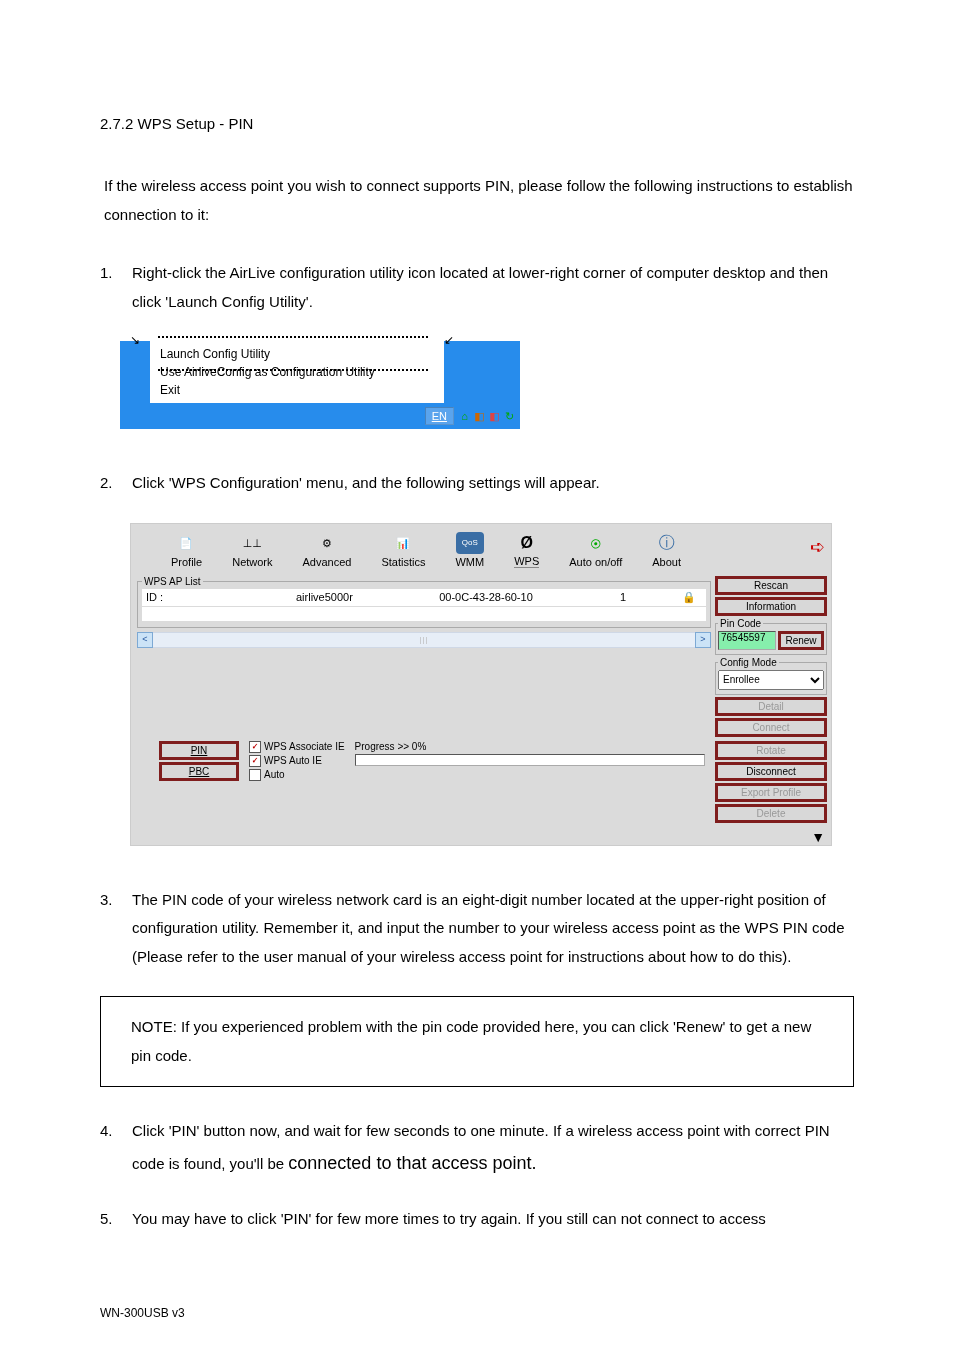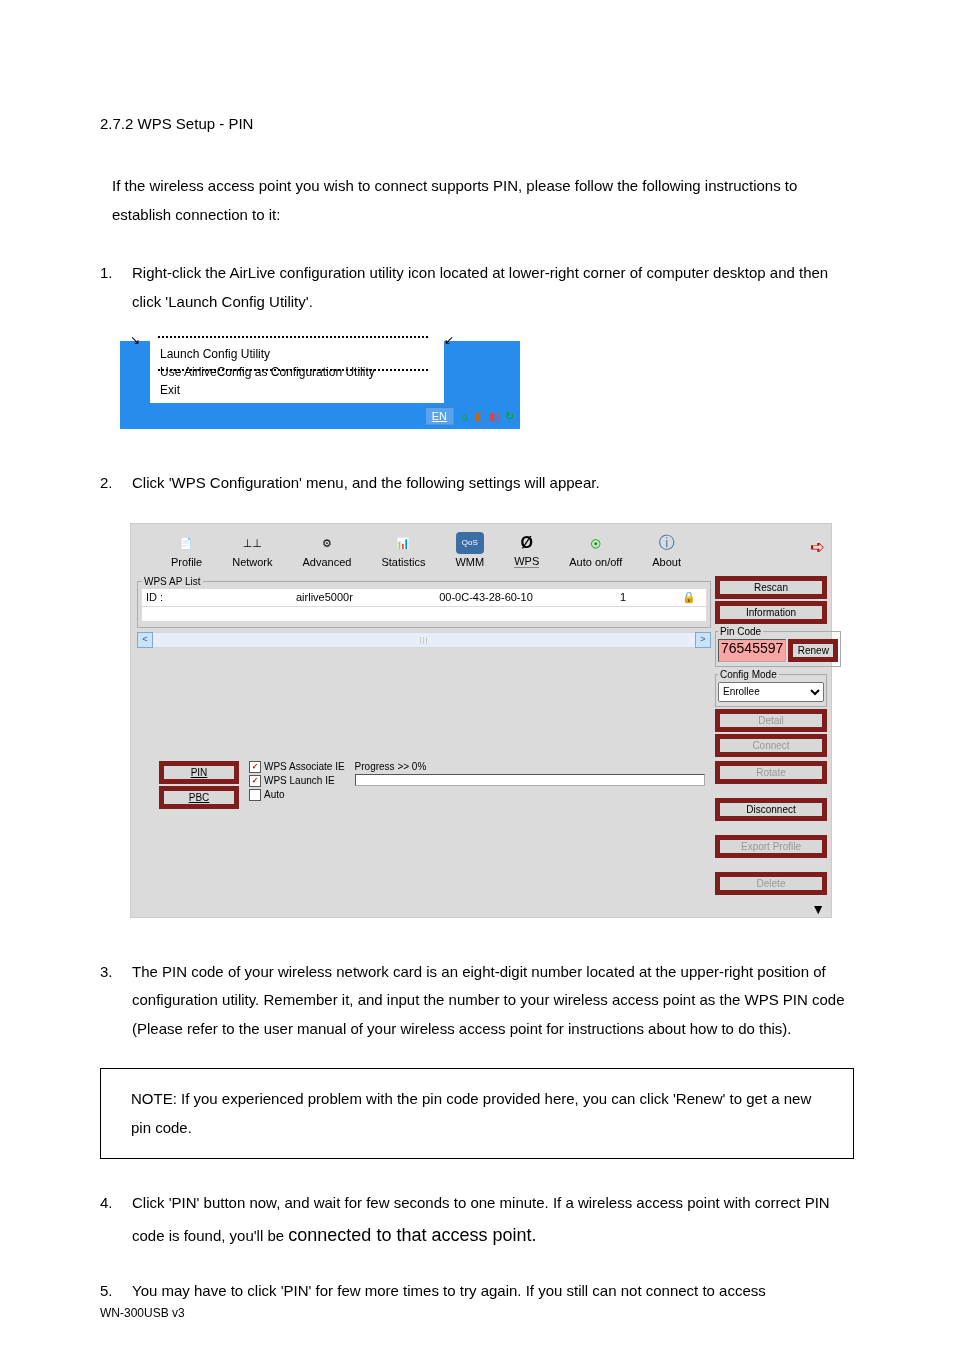--- a/index.html
+++ b/index.html
@@ -15,21 +15,21 @@
     min-height: 1350px;
     padding: 100px 100px 20px 100px;
     box-sizing: border-box;
     position: relative;
   }
   .section-heading {
     margin-bottom: 40px;
   }
   p.body {
     line-height: 1.9;
-    margin: 0 0 30px 12px;
+    margin: 0 0 30px 4px;
   }
   ol.steps {
     list-style: none;
     padding: 0;
     margin: 0;
   }
   ol.steps > li {
     display: flex;
     margin-bottom: 25px;
     line-height: 1.9;
@@ -182,45 +182,45 @@
     padding: 2px 4px;
     align-items: center;
   }
   .wpsshot .aplist-row .c1 { flex: 0 0 150px; }
   .wpsshot .aplist-row .c2 { flex: 0 0 100px; }
   .wpsshot .aplist-row .c3 { flex: 0 0 180px; text-align: center; }
   .wpsshot .aplist-row .c4 { flex: 0 0 50px; text-align: right; }
   .wpsshot .aplist-row .c5 { flex: 1; text-align: right; padding-right: 6px; }
   .wpsshot .btn {
     background: #d8d8d8;
-    border: 5px solid #7f1d1d;
+    border: 3px solid #7f1d1d;
     text-align: center;
     padding: 1px 2px;
     font-size: 10px;
   }
   .wpsshot .btn.disabled {
     color: #999;
   }
   .wpsshot .fieldsetR {
     border: 1px solid #aaa;
     margin: 0;
     padding: 2px 2px 4px 2px;
   }
   .wpsshot .fieldsetR legend {
     font-size: 10px;
   }
   .wpsshot .pin-row {
     display: flex;
     gap: 2px;
   }
   .wpsshot .pin-code-input {
-    background: #fca5a5;
+    background: #86efac;
     border: 1px inset #aaa;
     flex: 1;
-    font-size: 14px;
+    font-size: 10px;
     padding: 0 2px;
   }
   .wpsshot select.cmode {
     width: 100%;
     font-size: 10px;
     height: 20px;
   }
   .wpsshot .scrollbar {
     display: flex;
     margin: 0 2px 2px 2px;
@@ -298,21 +298,21 @@
   }
   .wpsshot .prog .pbar {
     height: 10px;
     background: #fff;
     border: 1px inset #aaa;
   }
   .wpsshot .bottomrow .rightbtns {
     width: 112px;
     display: flex;
     flex-direction: column;
-    gap: 14px;
+    gap: 2px;
   }
   .wpsshot .collapse-arrow {
     text-align: right;
     padding-right: 6px;
     font-size: 14px;
     color: #000;
   }
   .wpsshot .tabs .tab.underline {
     border-bottom: 1px solid #888;
   }
@@ -463,21 +463,21 @@
         <div class="btn"><u>PIN</u></div>
         <div class="btn"><u>PBC</u></div>
       </div>
       <div class="checks">
         <label class="chk">
             <span class="box">✓</span>
             <span>WPS Associate IE</span>
           </label>
         <label class="chk">
             <span class="box">✓</span>
-            <span>WPS Launch IE</span>
+            <span>WPS Auto IE</span>
           </label>
         <label class="chk">
             <span class="box"></span>
             <span>Auto</span>
           </label>
       </div>
       <div class="prog">
         <div class="ptxt">Progress &gt;&gt; 0%</div>
         <div class="pbar"></div>
       </div>

